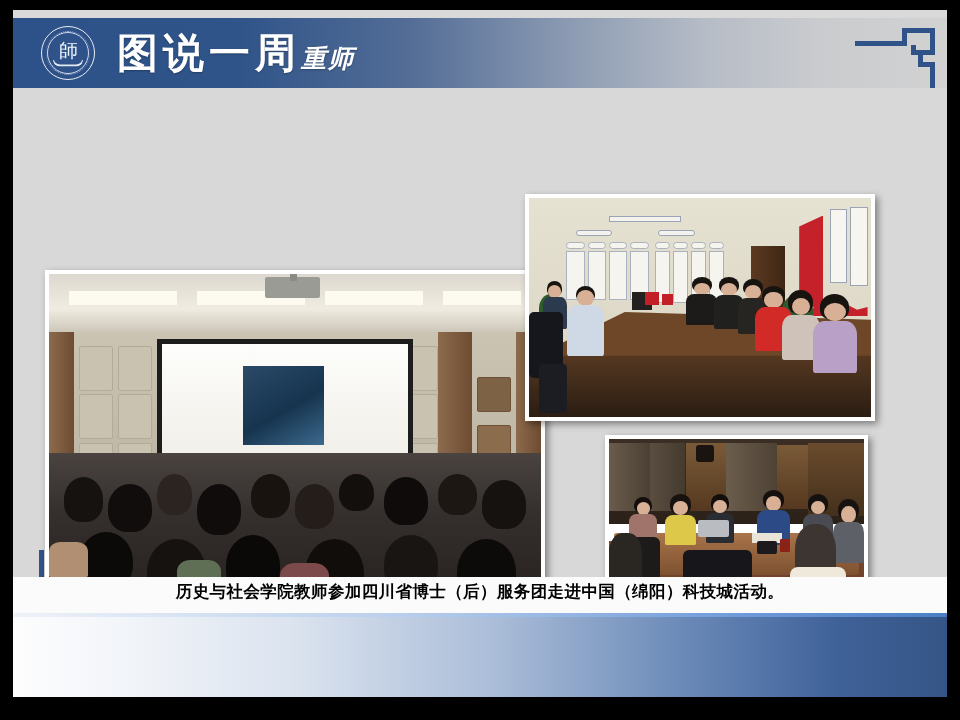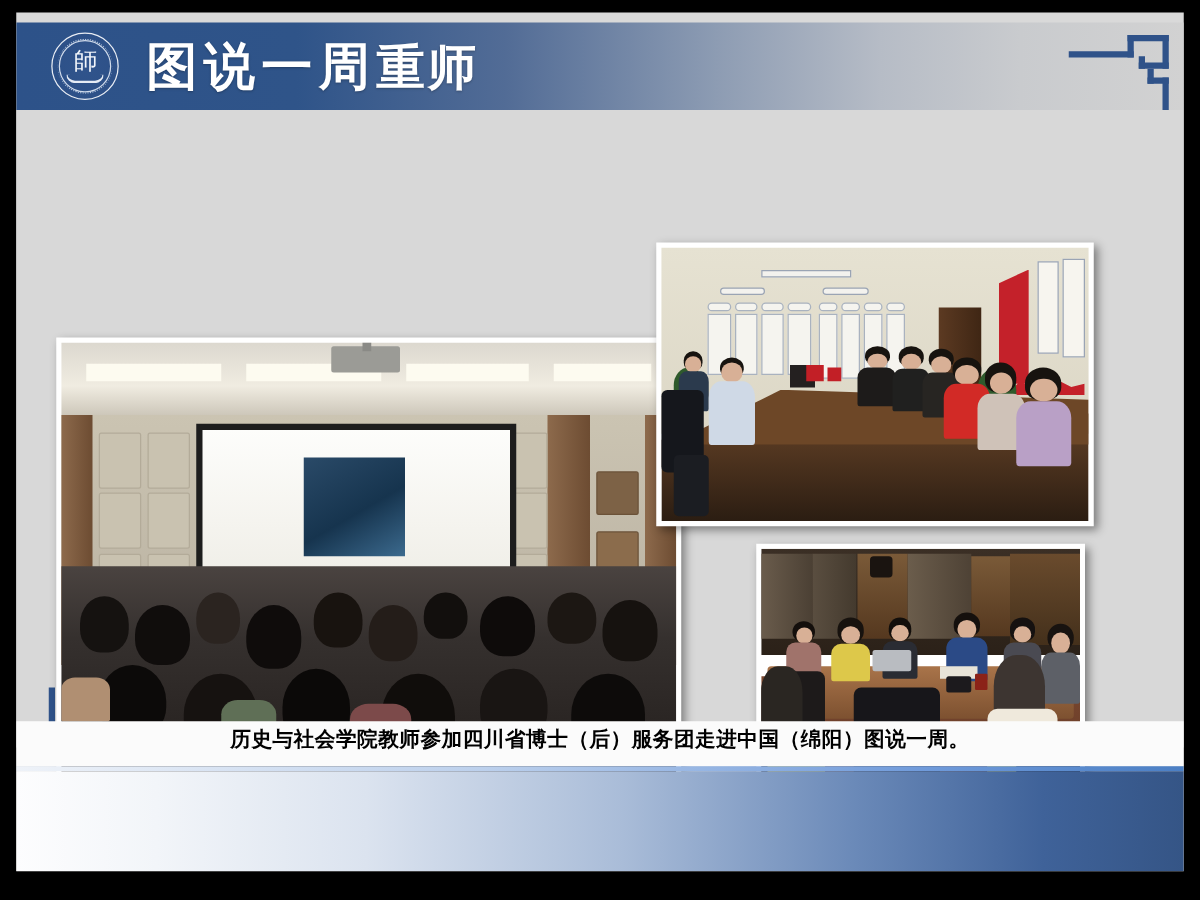--- a/index.html
+++ b/index.html
@@ -71,21 +71,22 @@
     font-size:41px;
     line-height:52px;
     letter-spacing:5px;
     font-weight:700;
     font-family:"DejaVu Sans","Liberation Sans",sans-serif;
     text-shadow:0 1px 2px rgba(0,0,0,.28);
     white-space:nowrap;
   }
   #slide-title .cursive {
     font-family:"DejaVu Serif","Liberation Serif",serif;
-    font-size:39px;
+    font-style:italic;
+    font-size:25px;
     letter-spacing:2px;
   }
 
   
   #body {
     position:absolute; left:0; top:78px;
     width:100%; height:510px;
     background:#d8d8d8;
   }
 
@@ -462,19 +463,19 @@
         <div class="blk" style="left:73%;top:40%;width:16%;height:26%;background:#3d3531;border-radius:45% 45% 12% 12%;"></div>
         <div class="blk" style="left:71%;top:60%;width:22%;height:40%;background:#efe9dc;border-radius:8px 8px 0 0;"></div>
         <div class="blk" style="left:71%;top:78%;width:22%;height:22%;background:#d4bb2e;"></div>
         <div class="cf-chair" style="left:80%;top:68%;width:20%;height:32%;"></div>
       </div>
     </div>
 
   </div>
 
   <div id="caption-zone">
-    <div id="caption">历史与社会学院教师参加四川省博士（后）服务团走进中国（绵阳）图说一周。</div>
+    <div id="caption">历史与社会学院教师参加四川省博士（后）服务团走进中国（绵阳）科技城活动。</div>
   </div>
 
   <div id="footer-line"></div>
   <div id="footer"></div>
 
 </div>
 
 </body></html>

